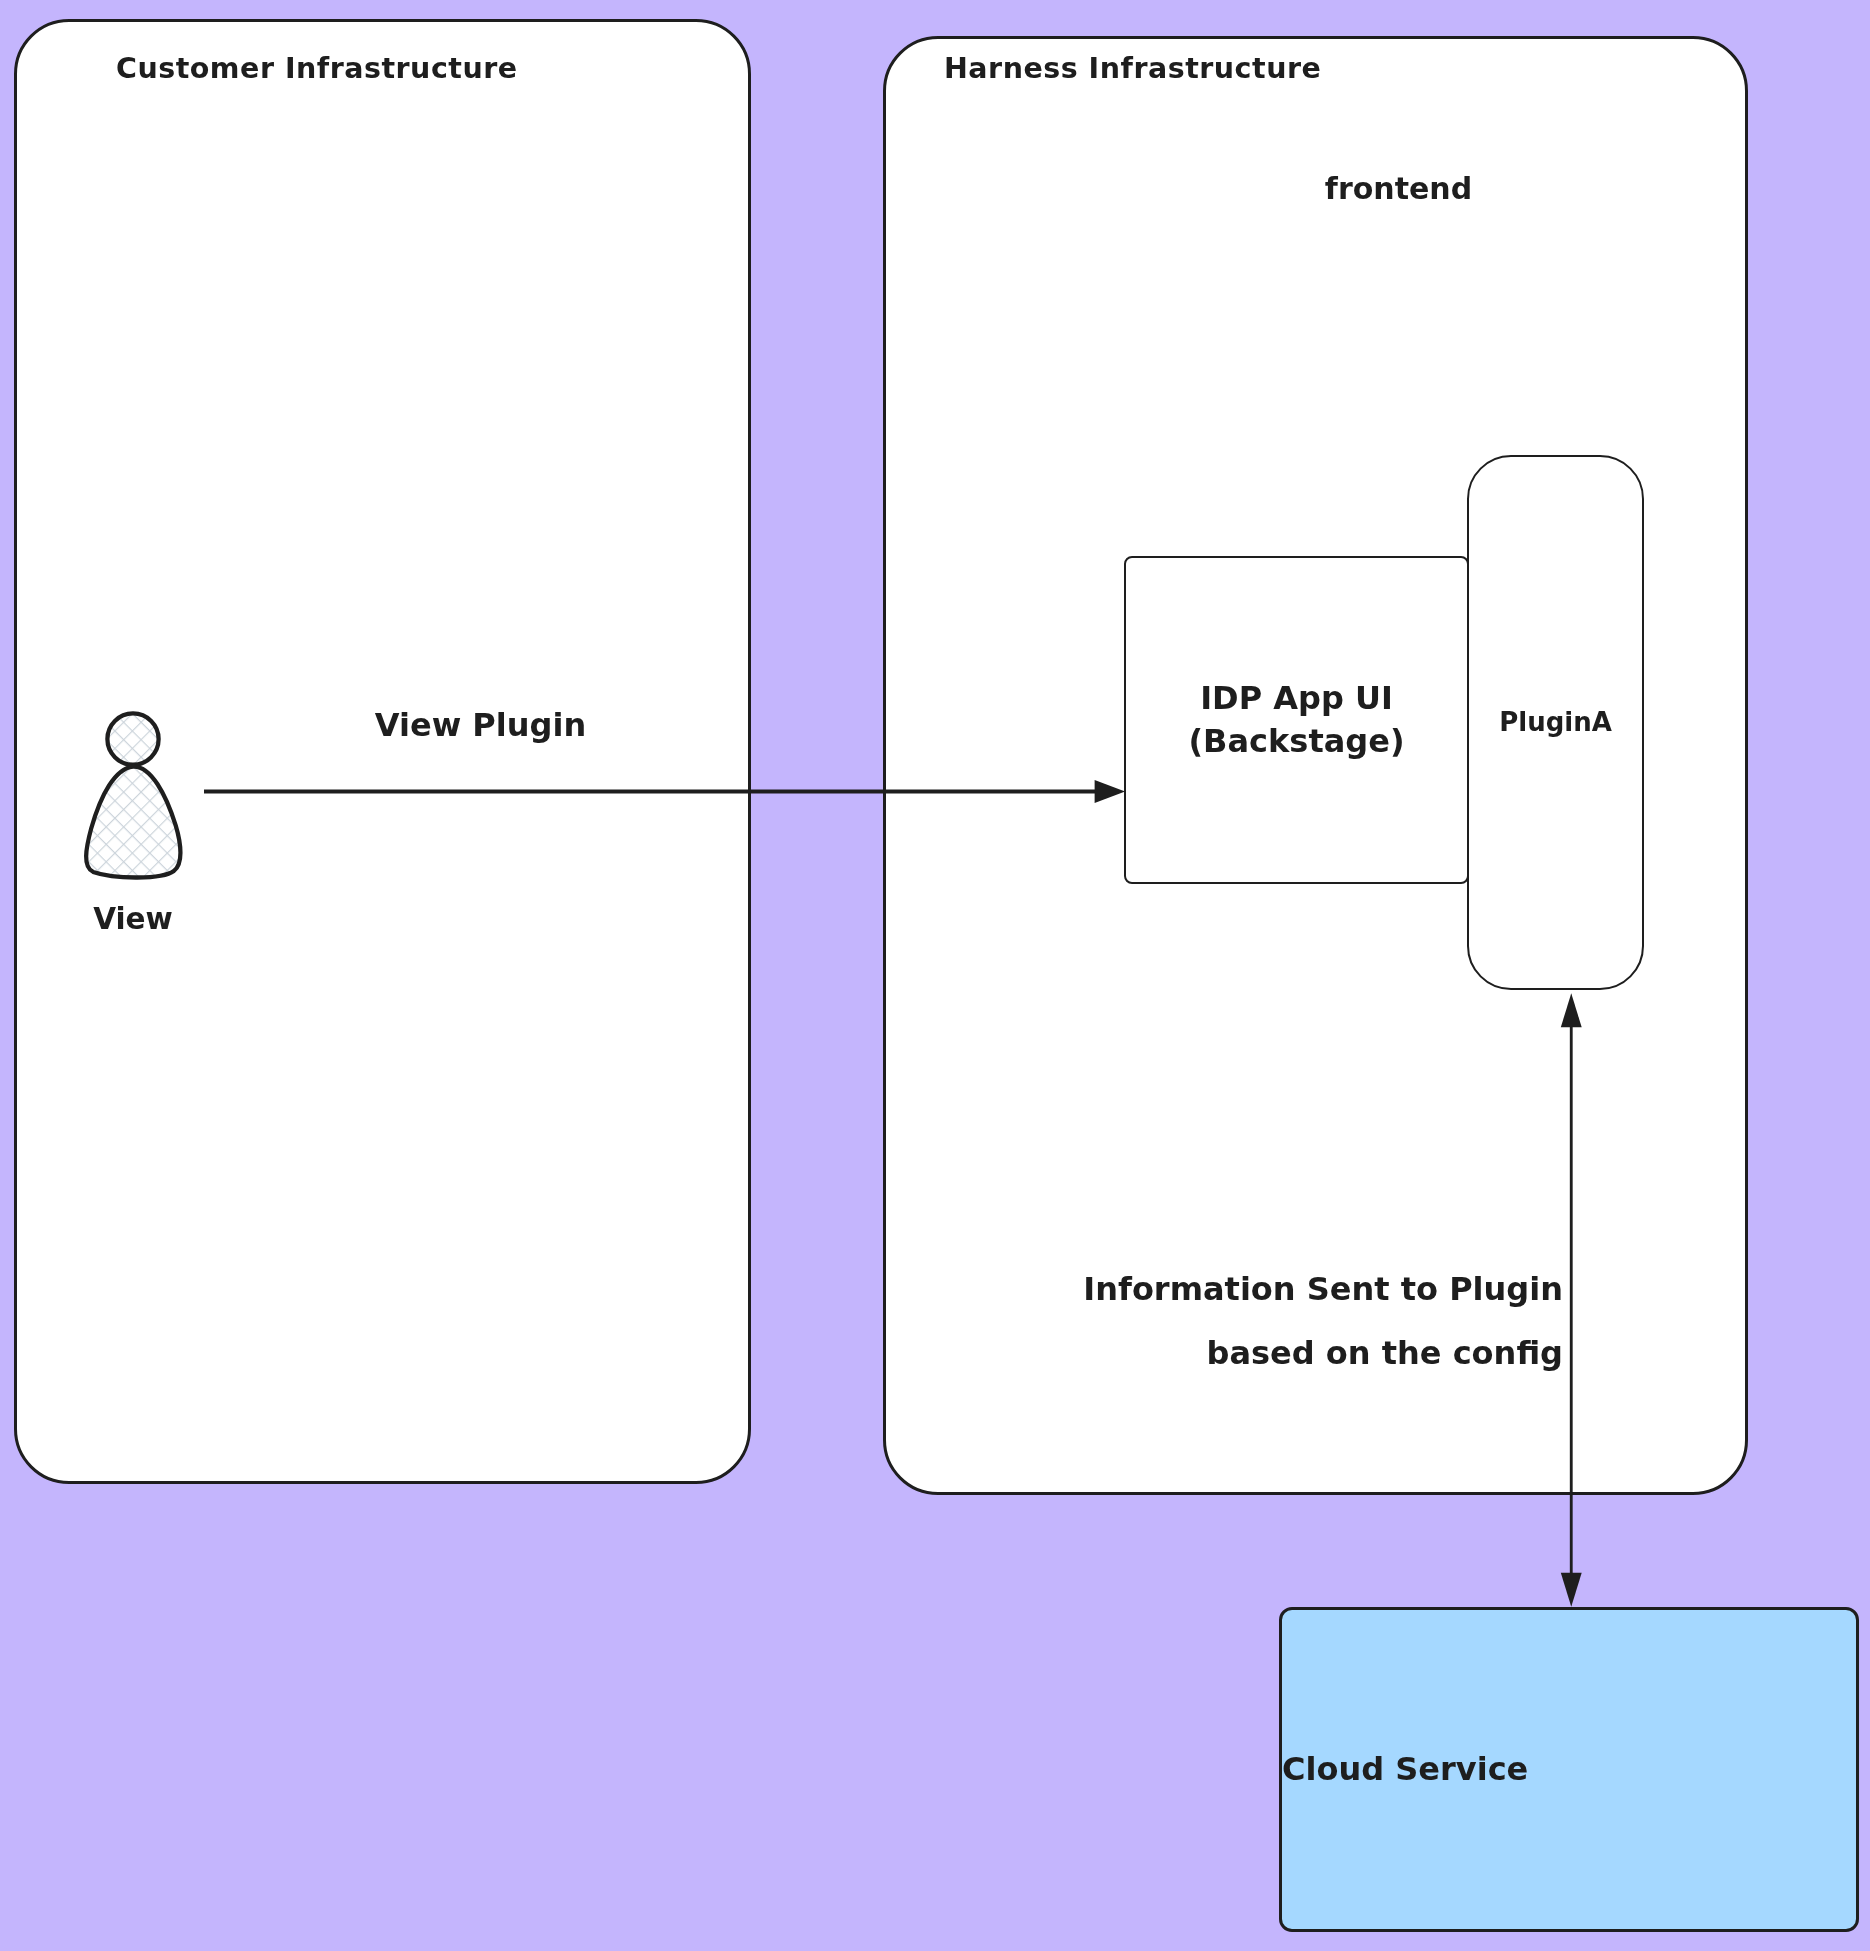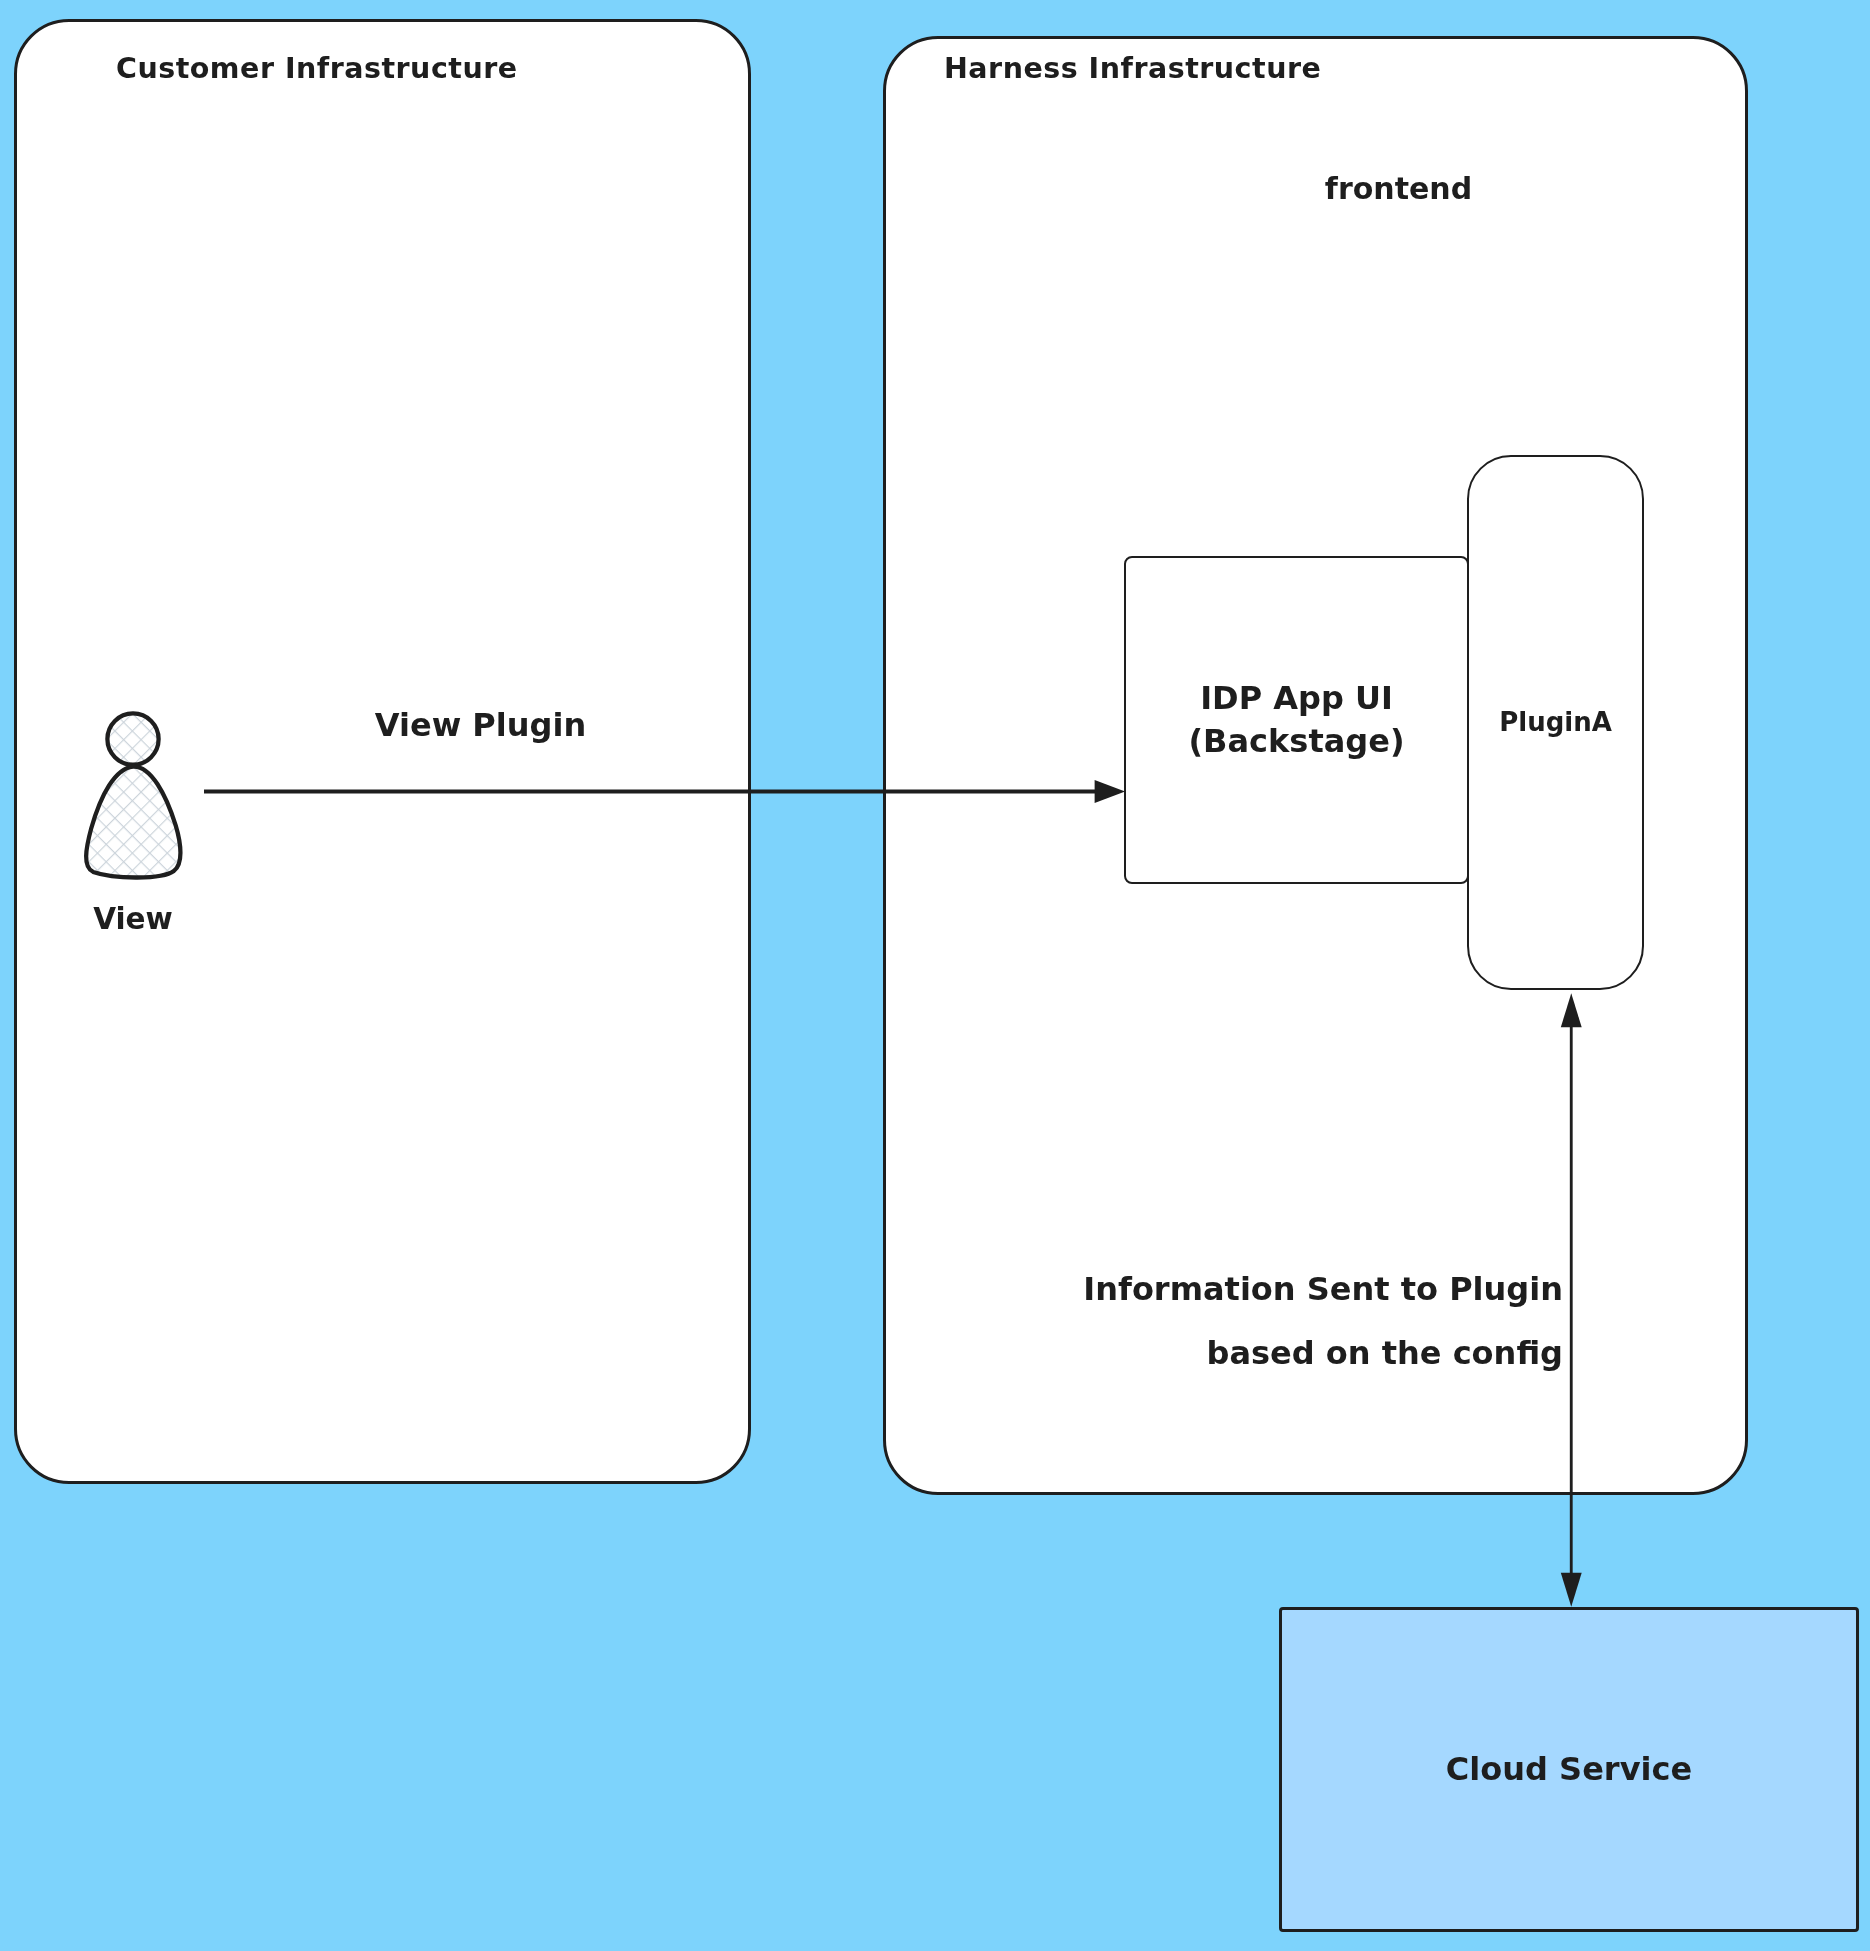--- a/index.html
+++ b/index.html
@@ -5,21 +5,21 @@
   :root{
     --stroke:#1e1e1e;
     --cloud-fill:#a5d8ff;
     --hatch:#ccd4db;
   }
   html,body{margin:0;padding:0;background:#ffffff;}
   body{font-family:"DejaVu Sans","Liberation Sans",sans-serif;color:var(--stroke);}
   .canvas{
     position:relative;
     width:1871px;height:1952px;
-    background:#7dd3fc;
+    background:#c4b5fd;
     overflow:hidden;
   }
   .abs{position:absolute;}
   .frame{
     border:3.8px solid var(--stroke);
     border-radius:55px;
     background:#ffffff;
     box-sizing:border-box;
   }
   .frame-title{
@@ -58,26 +58,25 @@
   }
   .edge-label-multi{
     font-size:32px;
     font-weight:600;
     line-height:64px;
     text-align:right;
     white-space:nowrap;
   }
   .cloud{
     border:3.8px solid var(--stroke);
-    border-radius:4px;
+    border-radius:13px;
     background:var(--cloud-fill);
     box-sizing:border-box;
     display:flex;
     align-items:center;
-    justify-content:center;
   }
   svg{display:block;overflow:visible;}
 </style>
 </head>
 <body>
 
 <div class="canvas">
 
   <div class="abs frame" style="left:14.3px;top:19px;width:737px;height:1465px;"></div>
   <div class="abs frame-title" style="left:116px;top:52px;">Customer Infrastructure</div>

